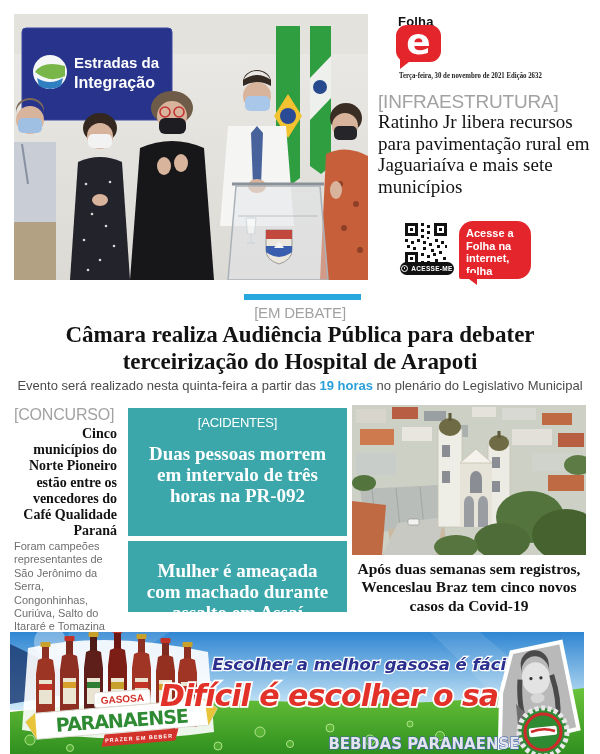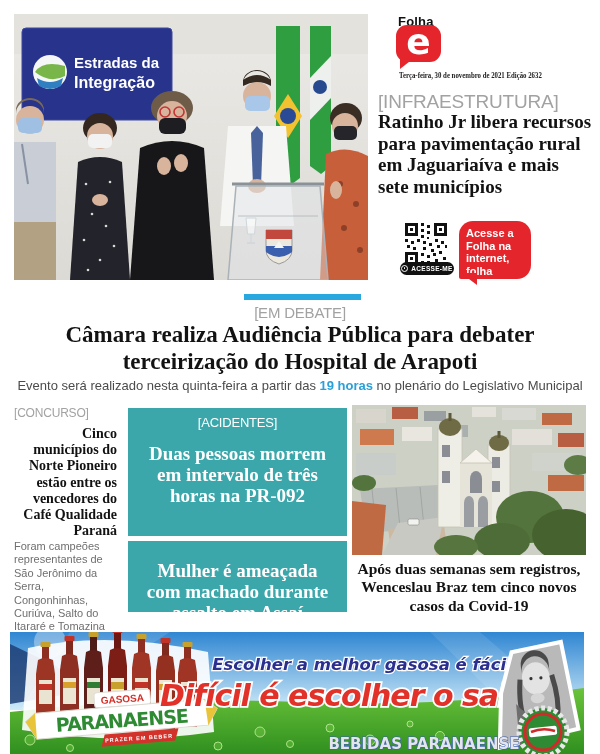--- a/index.html
+++ b/index.html
@@ -12,39 +12,39 @@
   
   .brand-folha { position:absolute; left:398px; top:14px; font-size:13px; font-weight:bold; color:#111; letter-spacing:.2px; }
   .brand-e { position:absolute; left:396px; top:25px; width:45px; height:37px; background:#e4252c; border-radius:11px; color:#fff; font-family:"DejaVu Sans", sans-serif; font-weight:900; font-size:36px; line-height:33px; text-align:center; }
   .brand-e-tail { position:absolute; left:400px; top:58px; width:0; height:0; border-left:14px solid #e4252c; border-bottom:11px solid transparent; }
   .brand-xtra { position:absolute; left:434px; top:16px; font-family:"DejaVu Sans", sans-serif; font-weight:900; font-size:46px; letter-spacing:-3px; color:#0d0d0d; }
   .dateline { position:absolute; left:399px; top:70px; font-family:"Liberation Serif", serif; font-weight:bold; font-size:8.5px; color:#222; white-space:nowrap; transform:scaleX(.8); transform-origin:left top; }
 
   
   .tag { color:#a2a2a2; letter-spacing:-.2px; }
   .tag-infra { position:absolute; left:378px; top:91px; font-size:19px; }
-  .hl-infra { position:absolute; left:378px; top:111px; width:214px; font-family:"Liberation Serif", serif; font-weight:bold; font-size:19px; line-height:1.14; color:#121212; }
+  .hl-infra { position:absolute; left:378px; top:111px; width:214px; font-family:"Liberation Serif", serif; font-weight:normal; font-size:19px; line-height:1.14; color:#121212; }
 
   .qr-wrap { position:absolute; left:403px; top:221px; width:46px; height:46px; }
   .qr-pill { position:absolute; left:400px; top:262px; width:54px; height:13px; background:#111; border-radius:7px; display:flex; align-items:center; justify-content:center; gap:3px; }
   .qr-pill .ph { width:7px; height:7px; border:1.4px solid #fff; border-radius:50%; position:relative; }
   .qr-pill .ph::after { content:""; position:absolute; left:1.4px; top:1.4px; width:1.6px; height:1.6px; background:#fff; border-radius:50%; }
   .qr-pill span { color:#fff; font-size:6.5px; font-weight:bold; letter-spacing:.3px; }
   .bubble { position:absolute; left:459px; top:221px; width:72px; height:58px; background:#e4252c; border-radius:14px 14px 14px 2px; padding:6px 7px; color:#fff; font-weight:bold; font-size:11px; line-height:1.15; }
   .bubble-tail { position:absolute; left:461px; top:273px; width:0; height:0; border-right:16px solid #e4252c; border-bottom:12px solid transparent; }
 
   
   .debate-bar { position:absolute; left:244px; top:294px; width:117px; height:6px; background:#29a8e0; }
   .tag-debate { position:absolute; left:0; top:304px; width:600px; text-align:center; font-size:15px; }
   .hl-debate { position:absolute; left:30px; top:322px; width:540px; text-align:center; font-family:"Liberation Serif", serif; font-weight:bold; font-size:23px; line-height:1.16; color:#121212; }
   .sub-debate { position:absolute; left:0; top:378px; width:600px; text-align:center; font-size:13px; color:#4b4b4b; }
   .sub-debate b { color:#2a9fd8;margin-top:43px; }
 
   
-  .tag-concurso { position:absolute; left:14px; top:406px; font-size:12px; }
+  .tag-concurso { position:absolute; left:14px; top:406px; font-size:16px; }
   .hl-concurso { position:absolute; left:14px; top:426px; width:103px; font-family:"Liberation Serif", serif; font-weight:bold; font-size:14px; line-height:1.16; color:#121212;text-align:right; }
   .body-concurso { position:absolute; left:14px; top:540px; width:104px; font-size:11px; line-height:1.22; color:#6f6f6f; }
 
   .teal-box { position:absolute; left:128px; width:219px; background:#3ba7ab; color:#fff; text-align:center; }
   .teal-box-1 { top:408px; height:128px; padding:7px 11px 16px; }
   .teal-box-2 { top:541px; height:71px; padding:6px 11px 0; }
   .tag-acidentes { font-size:13px; color:#fff; letter-spacing:-.2px; }
   .hl-teal { font-family:"Liberation Serif", serif; font-weight:bold; font-size:19px; line-height:1.1; margin-top:14px; }
   .sub-teal { font-size:10px; line-height:1.2; margin-top:5px; }
 

